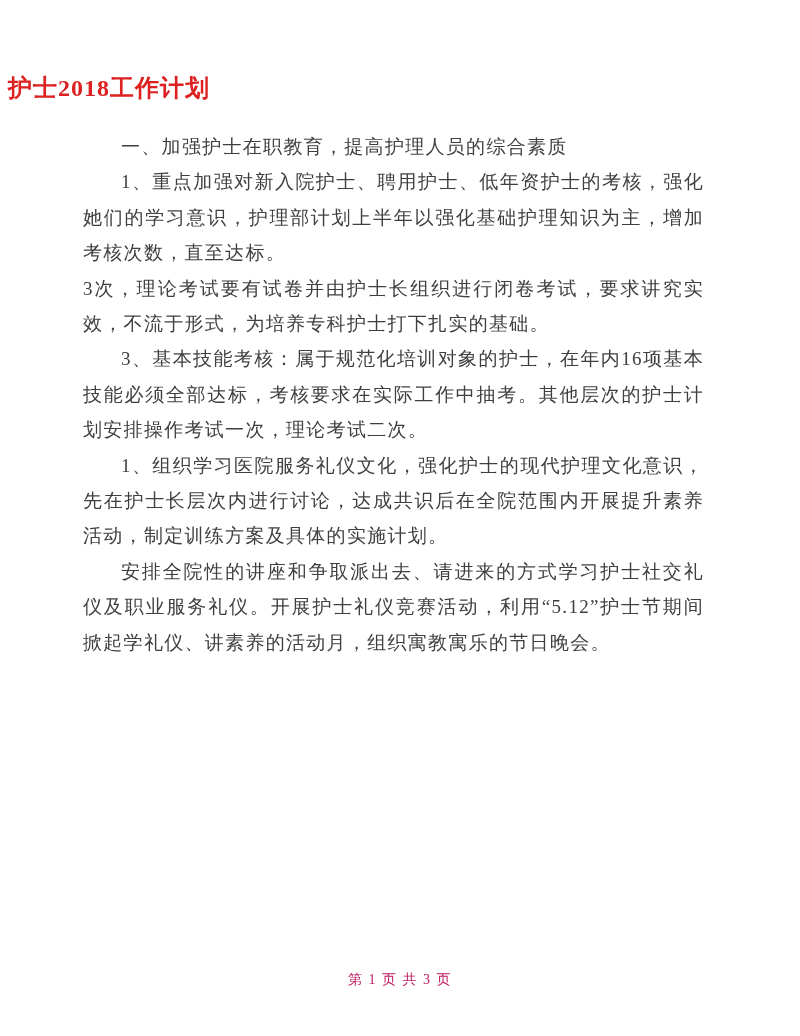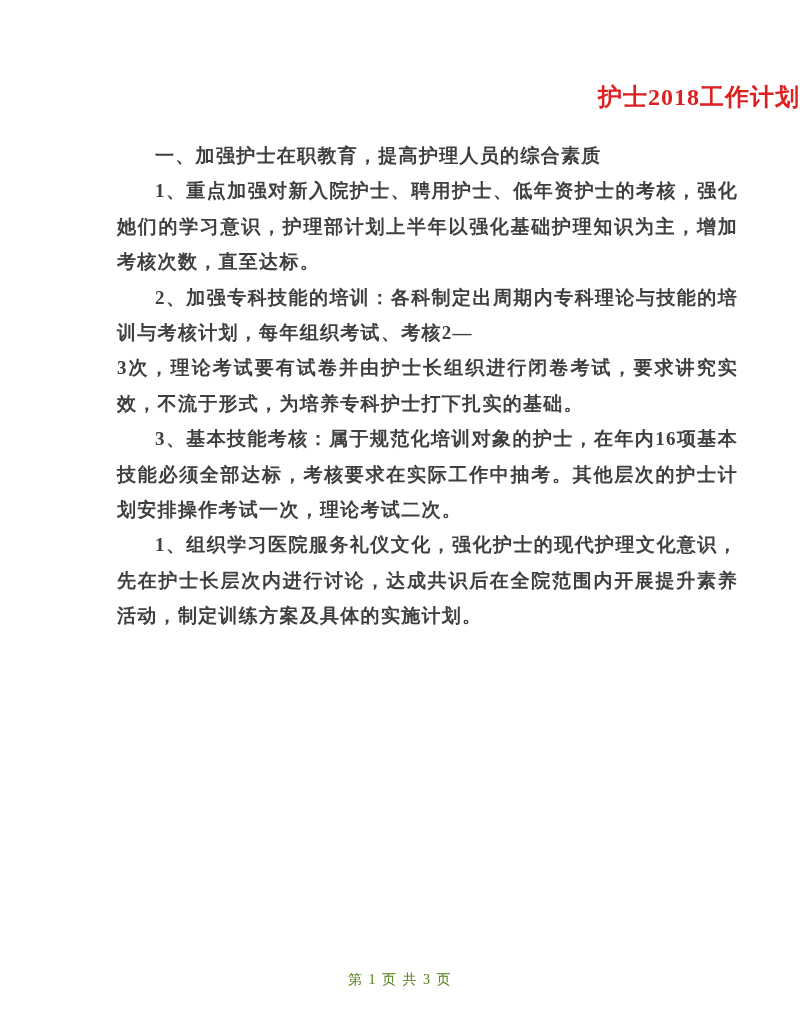--- a/index.html
+++ b/index.html
@@ -9,68 +9,67 @@
   }
   .page {
     position: relative;
     width: 800px;
     height: 1036px;
     background: #ffffff;
     overflow: hidden;
     font-family: "Liberation Serif", "DejaVu Serif", serif;
   }
   .doc-title {
-    margin: 0;
-    padding-top: 81px;
-    text-align: right;
+    margin: 8px;
+    padding-top: 64px;
+    text-align: left;
     font-size: 24px;
     line-height: 32px;
     font-weight: bold;
     letter-spacing: 1px;
     color: #dd2020;
     font-family: "Liberation Serif", "DejaVu Serif", serif;
   }
   .doc-body {
-    margin: 25px 62px 0 117px;
+    margin: 25px 62px 0 83px;
     width: 621px;
     font-size: 19px;
     line-height: 35.4px;
     letter-spacing: 1.3px;
     color: #3f3f3f;
     text-align: justify;
-    font-weight: bold;
   }
   .doc-body p {
     margin: 0;
     padding: 0;
     text-indent: 2em;
   }
   .doc-body p.no-indent {
     text-indent: 0;
   }
   .page-footer {
     position: absolute;
     left: 0;
     right: 0;
     top: 971px;
     text-align: center;
     font-size: 14px;
     letter-spacing: 1.5px;
-    color: #4d7c0f;
+    color: #be185d;
   }
 </style>
 </head>
 <body>
 
 <div class="page">
   <h1 class="doc-title">护士2018工作计划</h1>
 
   <div class="doc-body">
     <p>一、加强护士在职教育，提高护理人员的综合素质</p>
     <p>1、重点加强对新入院护士、聘用护士、低年资护士的考核，强化她们的学习意识，护理部计划上半年以强化基础护理知识为主，增加考核次数，直至达标。</p>
-    <p>2、加强专科技能的培训：各科制定出周期内专科理论与技能的培训与考核计划，每年组织考试、考核2—</p>
     <p class="no-indent">3次，理论考试要有试卷并由护士长组织进行闭卷考试，要求讲究实效，不流于形式，为培养专科护士打下扎实的基础。</p>
     <p>3、基本技能考核：属于规范化培训对象的护士，在年内16项基本技能必须全部达标，考核要求在实际工作中抽考。其他层次的护士计划安排操作考试一次，理论考试二次。</p>
     <p>1、组织学习医院服务礼仪文化，强化护士的现代护理文化意识，先在护士长层次内进行讨论，达成共识后在全院范围内开展提升素养活动，制定训练方案及具体的实施计划。</p>
+    <p>安排全院性的讲座和争取派出去、请进来的方式学习护士社交礼仪及职业服务礼仪。开展护士礼仪竞赛活动，利用“5.12”护士节期间掀起学礼仪、讲素养的活动月，组织寓教寓乐的节日晚会。</p>
   </div>
 
   <div class="page-footer">第 1 页 共 3 页</div>
 </div>
 
 </body></html>

